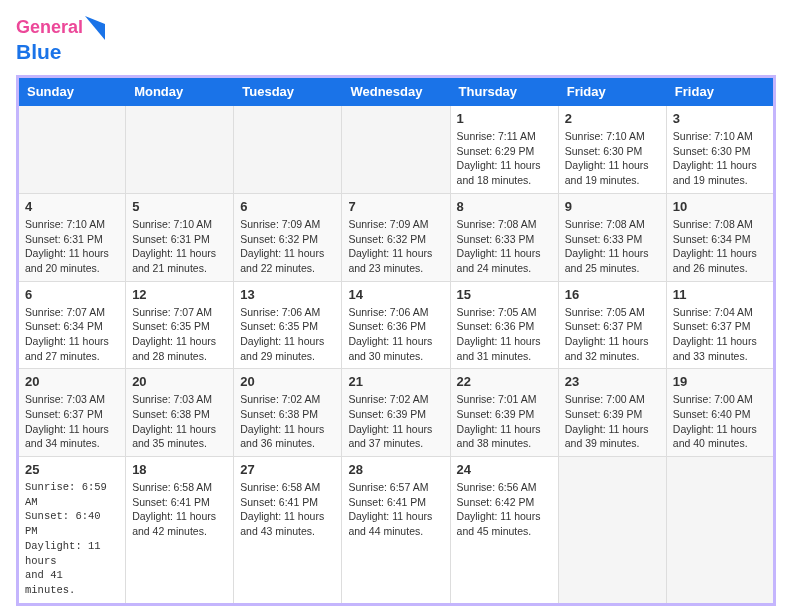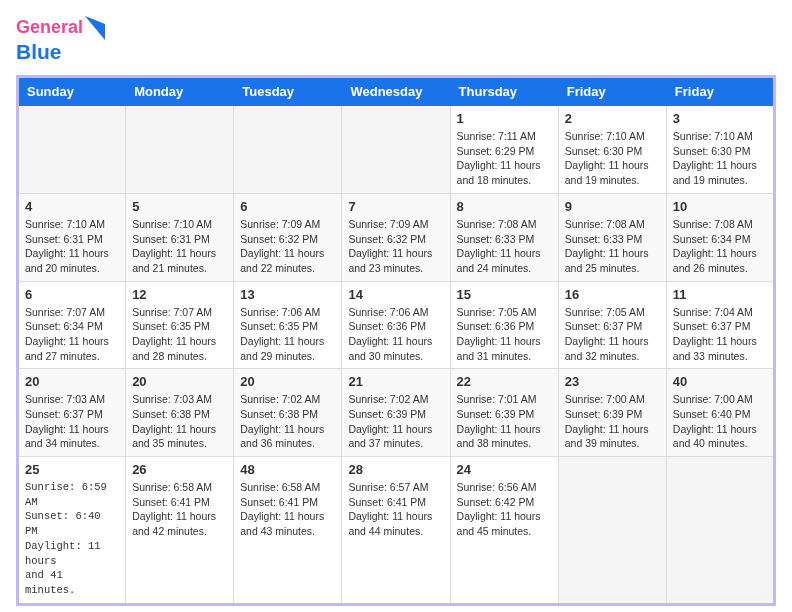--- a/index.html
+++ b/index.html
@@ -282,44 +282,44 @@
 and 38 minutes.</div>
         </td>
         <td>
           <span class="day-num">23</span>
           <div class="cell-text" style="white-space: pre-line;">Sunrise: 7:00 AM
 Sunset: 6:39 PM
 Daylight: 11 hours
 and 39 minutes.</div>
         </td>
         <td>
-          <span class="day-num">40</span>
+          <span class="day-num">19</span>
           <div class="cell-text" style="white-space: pre-line;">Sunrise: 7:00 AM
 Sunset: 6:40 PM
 Daylight: 11 hours
 and 40 minutes.</div>
         </td>
       </tr>
       <tr>
         <td>
           <span class="day-num">25</span>
           <div class="cell-text" style="white-space: pre-line; font-family: Liberation Mono, monospace;">Sunrise: 6:59 AM
 Sunset: 6:40 PM
 Daylight: 11 hours
 and 41 minutes.</div>
         </td>
         <td>
-          <span class="day-num">26</span>
+          <span class="day-num">18</span>
           <div class="cell-text" style="white-space: pre-line;">Sunrise: 6:58 AM
 Sunset: 6:41 PM
 Daylight: 11 hours
 and 42 minutes.</div>
         </td>
         <td>
-          <span class="day-num">48</span>
+          <span class="day-num">27</span>
           <div class="cell-text" style="white-space: pre-line;">Sunrise: 6:58 AM
 Sunset: 6:41 PM
 Daylight: 11 hours
 and 43 minutes.</div>
         </td>
         <td>
           <span class="day-num">28</span>
           <div class="cell-text" style="white-space: pre-line;">Sunrise: 6:57 AM
 Sunset: 6:41 PM
 Daylight: 11 hours

